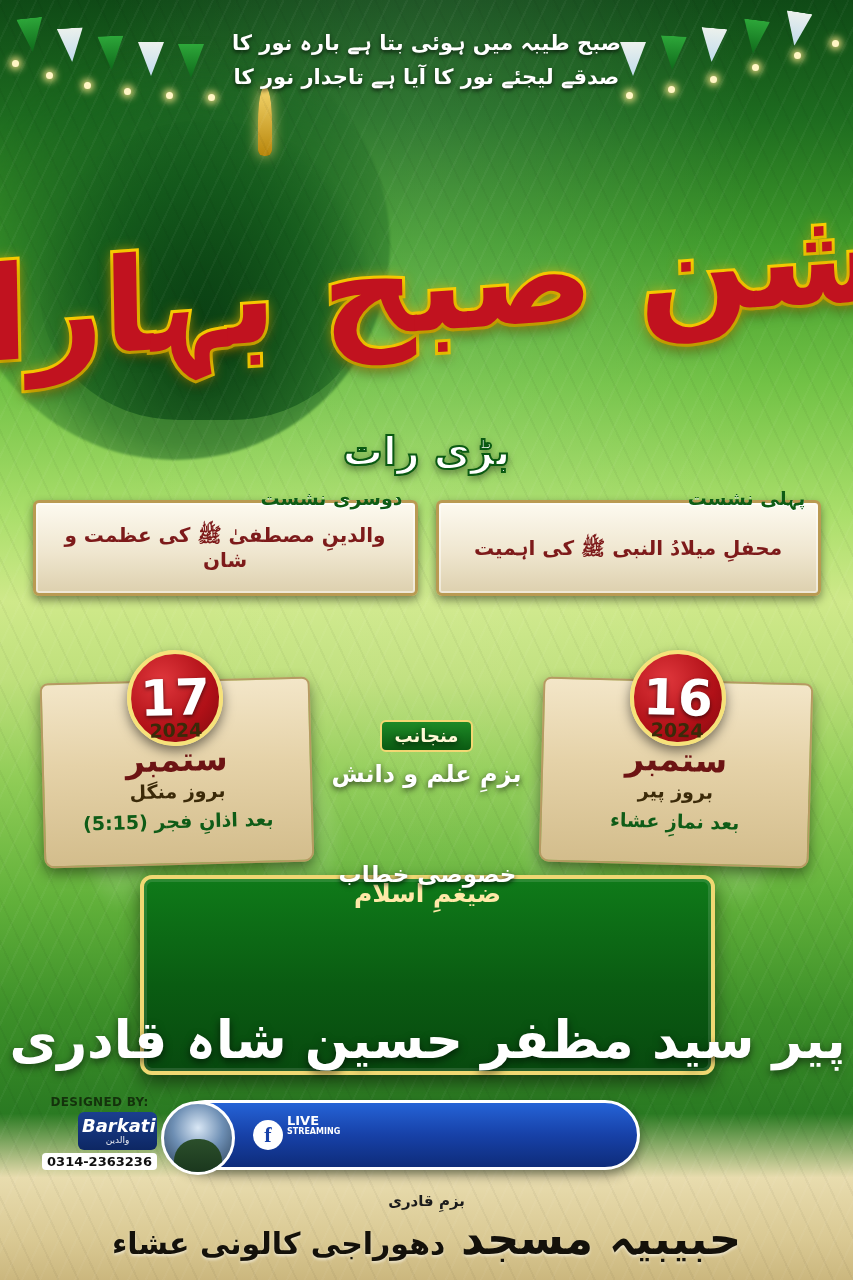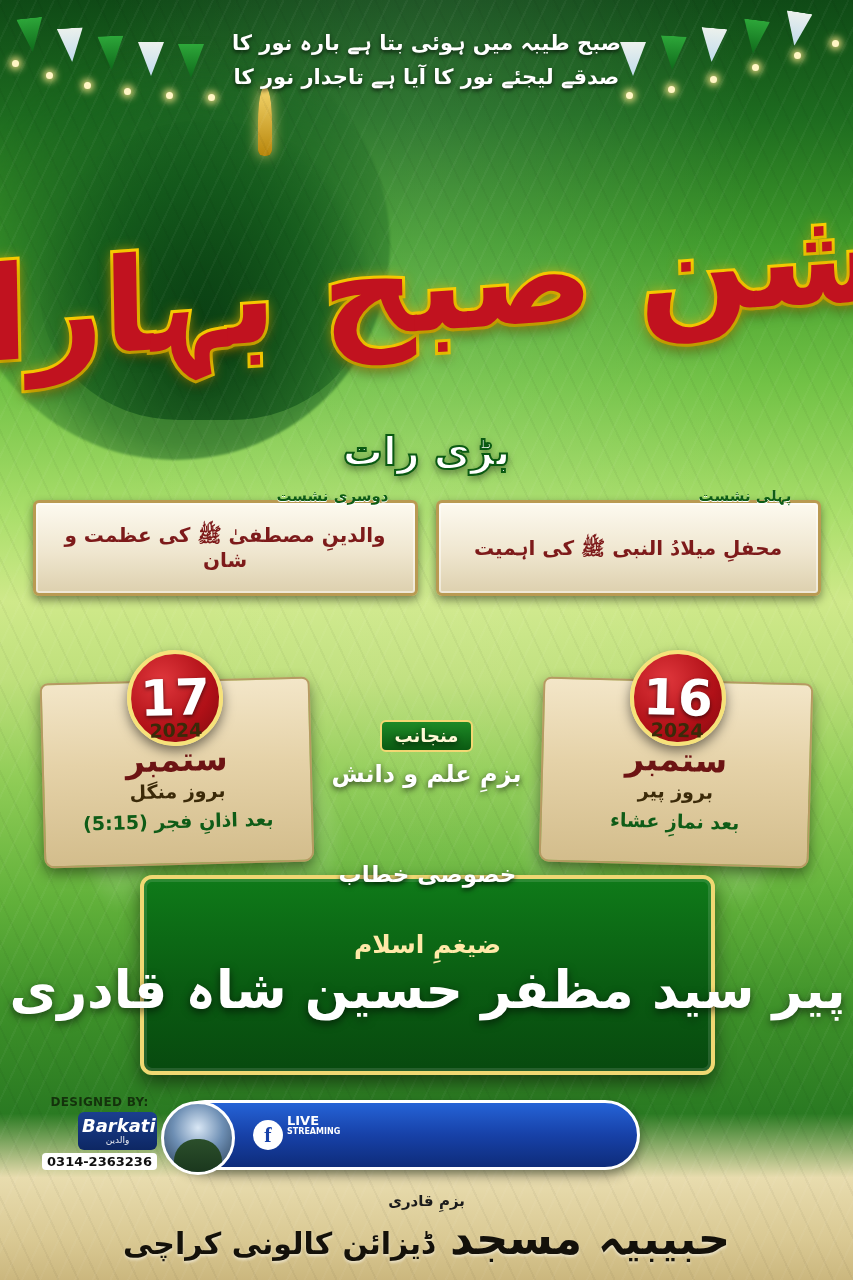--- a/index.html
+++ b/index.html
@@ -133,22 +133,22 @@
     position: relative;
     width: 385px; height: 96px;
     background: linear-gradient(180deg, #fdfaf0 0%, #efe6cf 55%, #ddd0ae 100%);
     border: 3px solid #b99a52;
     border-radius: 6px;
     box-shadow: 0 4px 10px rgba(0,0,0,.45), inset 0 0 0 2px rgba(255,255,255,.5);
     display: flex; align-items: center; justify-content: center;
     direction: rtl;
   }
   .session .tag {
-    position: absolute; top: -16px; right: 26px;
-    direction: rtl; font-size: 15px; font-weight: bold; color: #0e5c14;
+    position: absolute; top: -16px; right: 12px;
+    direction: rtl; font-size: 19px; font-weight: bold; color: #0e5c14;
     text-shadow: 0 1px 0 #fff;
   }
   .session .txt {
     font-size: 20px; font-weight: bold; color: #7d1a1a;
     padding: 0 14px; text-align: center; line-height: 1.25;
   }
 
   
   .dates {
     position: absolute; top: 640px; left: 0; width: 853px; height: 240px;
@@ -196,21 +196,21 @@
 
   
   .speaker {
     position: absolute; left: 140px; top: 875px;
     width: 575px; height: 200px;
     background: linear-gradient(180deg,#0f7a19 0%, #0a5c12 55%, #084a0f 100%);
     border: 4px solid #f0d873;
     border-radius: 12px;
     box-shadow: 0 8px 18px rgba(0,0,0,.5), inset 0 0 0 3px rgba(255,255,255,.12);
     direction: rtl;
-    display: flex; flex-direction: column; align-items: center; justify-content: center;
+    display: flex; flex-direction: column; align-items: center; justify-content: space-between;
   }
   .speaker .khitab {
     position: absolute; top: -18px; left: 50%; transform: translateX(-50%);
     color: #ffffff; font-size: 23px; font-weight: bold;
     text-shadow: 0 2px 5px rgba(0,0,0,.8);
     white-space: nowrap;
   }
   .speaker .designation {
     color: #ffe9a8; font-size: 25px; font-weight: bold; margin-bottom: 2px;
   }
@@ -402,17 +402,17 @@
     <div class="livetxt">
       <div>LIVE</div>
       <div style="font-size:8px;">STREAMING</div>
     </div>
   </div>
 
   <div class="venue">
     <div class="org">بزمِ قادری</div>
     <div class="line">
       <span>حبیبیہ مسجد</span>
-      <span class="small">ڈیزائن کالونی کراچی</span>
+      <span class="small">دھوراجی کالونی عشاء</span>
     </div>
   </div>
 
 </div>
 
 </body></html>

